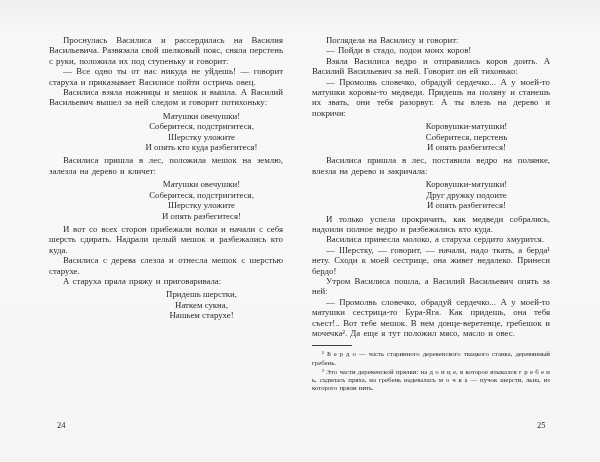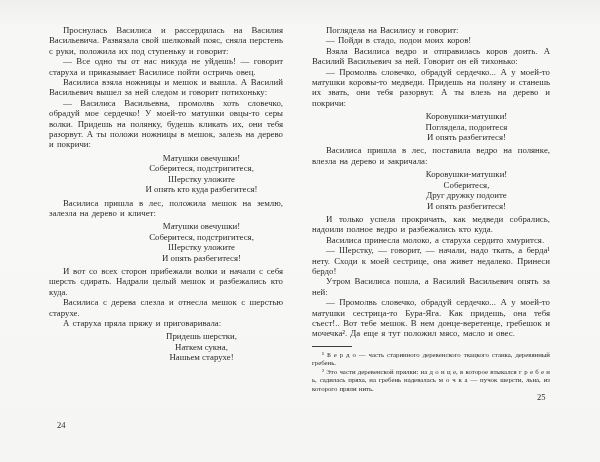--- a/index.html
+++ b/index.html
@@ -7,21 +7,21 @@
     width: 600px; height: 462px;
     position: relative;
     overflow: hidden;
     background:
       linear-gradient(180deg, #efefed 0%, #f7f7f5 6%, #f8f8f6 50%, #f5f5f3 100%);
     font-family: "Liberation Serif", serif;
     color: #2b2b2b;
   }
   .page {
     position: absolute;
-    top: 25px;
+    top: 35px;
     font-size: 8.8px;
     line-height: 10.4px;
     text-align: justify;
   }
   .page-left  { left: 49px;  width: 234px; }
   .page-right { left: 312px; width: 238px; }
   .page p {
     margin: 0;
     text-indent: 14px;
     word-spacing: 1px;
@@ -43,32 +43,31 @@
     text-indent: 10px !important;
     margin-top: 1px !important;
     word-spacing: 0.4px !important;
   }
   .pagenum {
     position: absolute;
     font-size: 8.5px;
     color: #2b2b2b;
   }
   .pagenum-left  { left: 57px;  top: 420px; }
-  .pagenum-right { left: 537px; top: 392px; }
+  .pagenum-right { left: 537px; top: 420px; }
 </style>
 </head>
 <body>
 
 <div>
 
   <div class="page page-left">
     <p>Проснулась Василиса и рассердилась на Василия Васильевича. Развязала свой шелковый пояс, сняла перстень с руки, положила их под ступеньку и говорит:</p>
     <p>— Все одно ты от нас никуда не уйдешь! — говорит старуха и приказывает Василисе пойти остричь овец.</p>
     <p>Василиса взяла ножницы и мешок и вышла. А Василий Васильевич вышел за ней следом и говорит потихоньку:</p>
-    <p>— Василиса Васильевна, промолвь хоть словечко, обрадуй мое сердечко! У моей-то матушки овцы-то серы волки. Придешь на полянку, будешь кликать их, они тебя разорвут. А ты положи ножницы в мешок, залезь на дерево и покричи:</p>
     <div class="verse">
       <div class="vline">Матушки овечушки!</div>
       <div class="vline">Соберитеся, подстригитеся,</div>
       <div class="vline">Шерстку уложите</div>
       <div class="vline">И опять кто куда разбегитеся!</div>
     </div>
     <p>Василиса пришла в лес, положила мешок на землю, залезла на дерево и кличет:</p>
     <div class="verse">
       <div class="vline">Матушки овечушки!</div>
       <div class="vline">Соберитеся, подстригитеся,</div>
@@ -85,27 +84,26 @@
     </div>
   </div>
 
   <div class="page page-right">
     <p>Поглядела на Василису и говорит:</p>
     <p>— Пойди в стадо, подои моих коров!</p>
     <p>Взяла Василиса ведро и отправилась коров доить. А Василий Васильевич за ней. Говорит он ей тихонько:</p>
     <p>— Промолвь словечко, обрадуй сердечко... А у моей-то матушки коровы-то медведи. Придешь на поляну и станешь их звать, они тебя разорвут. А ты влезь на дерево и покричи:</p>
     <div class="verse">
       <div class="vline">Коровушки-матушки!</div>
-      <div class="vline">Поглядела, подоитеся</div>
+      <div class="vline">Соберитеся, перстень</div>
       <div class="vline">И опять разбегитеся!</div>
     </div>
     <p>Василиса пришла в лес, поставила ведро на полянке, влезла на дерево и закричала:</p>
     <div class="verse">
       <div class="vline">Коровушки-матушки!</div>
-      <div class="vline">Соберитеся,</div>
       <div class="vline">Друг дружку подоите</div>
       <div class="vline">И опять разбегитеся!</div>
     </div>
     <p>И только успела прокричать, как медведи собрались, надоили полное ведро и разбежались кто куда.</p>
     <p>Василиса принесла молоко, а старуха сердито хмурится.</p>
     <p>— Шерстку, — говорит, — начали, надо ткать, а берда¹ нету. Сходи к моей сестрице, она живет недалеко. Принеси бердо!</p>
     <p>Утром Василиса пошла, а Василий Васильевич опять за ней:</p>
     <p>— Промолвь словечко, обрадуй сердечко... А у моей-то матушки сестрица-то Бура-Яга. Как придешь, она тебя съест!.. Вот тебе мешок. В нем донце-веретенце, гребешок и мочечка². Да еще я тут положил мясо, масло и овес.</p>
     <div class="fn-rule"></div>
     <p class="footnote">¹ Б е р д о — часть старинного деревенского ткацкого станка, деревянный гребень.</p>

